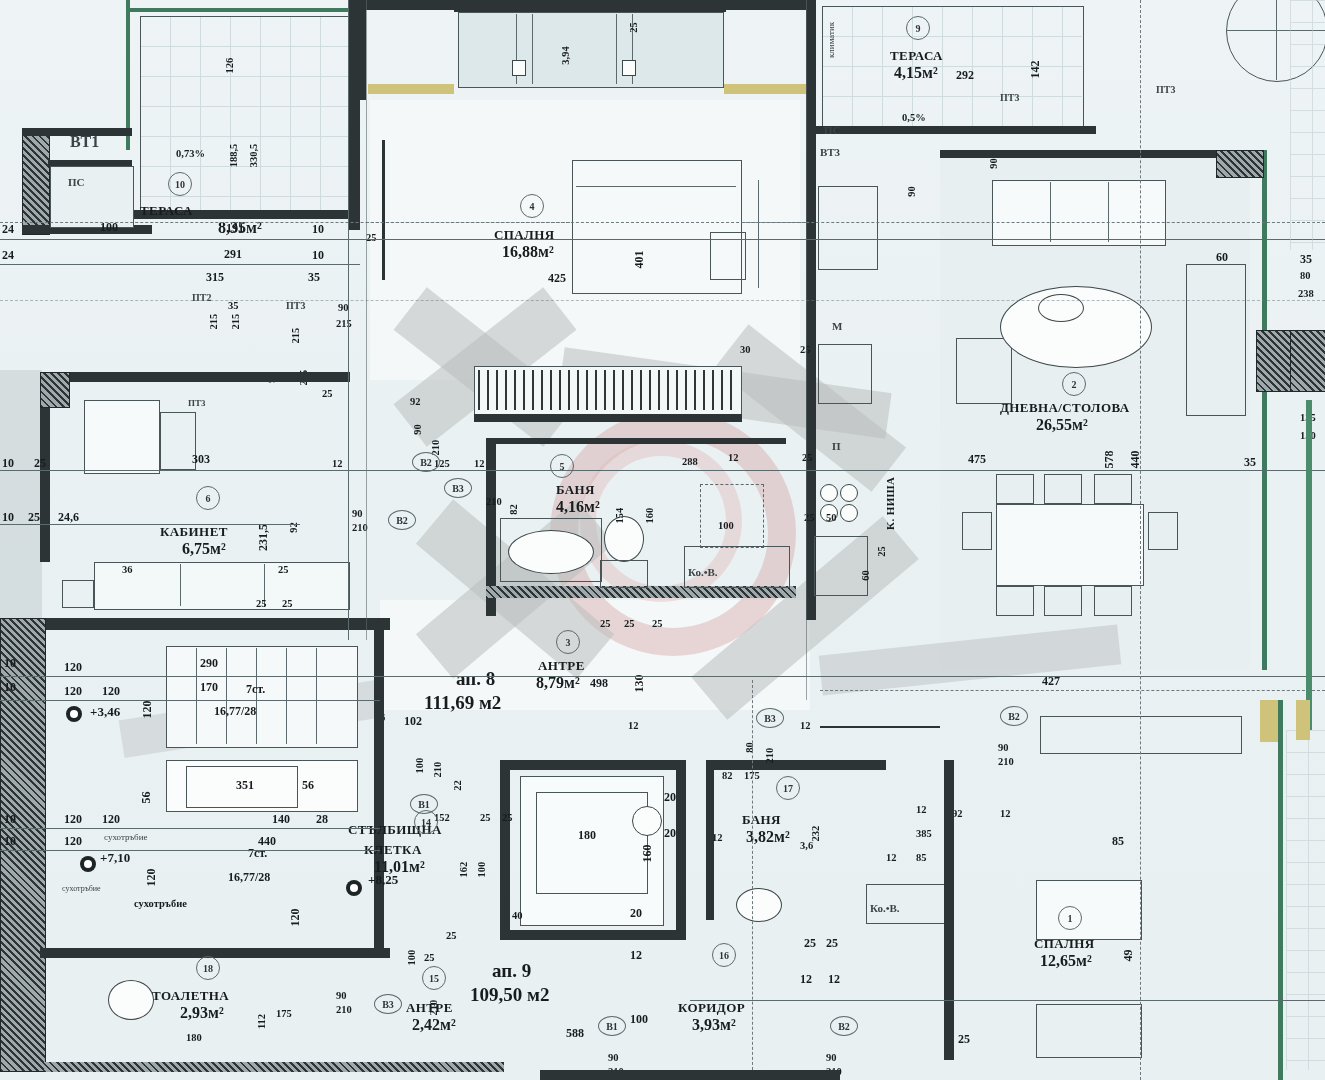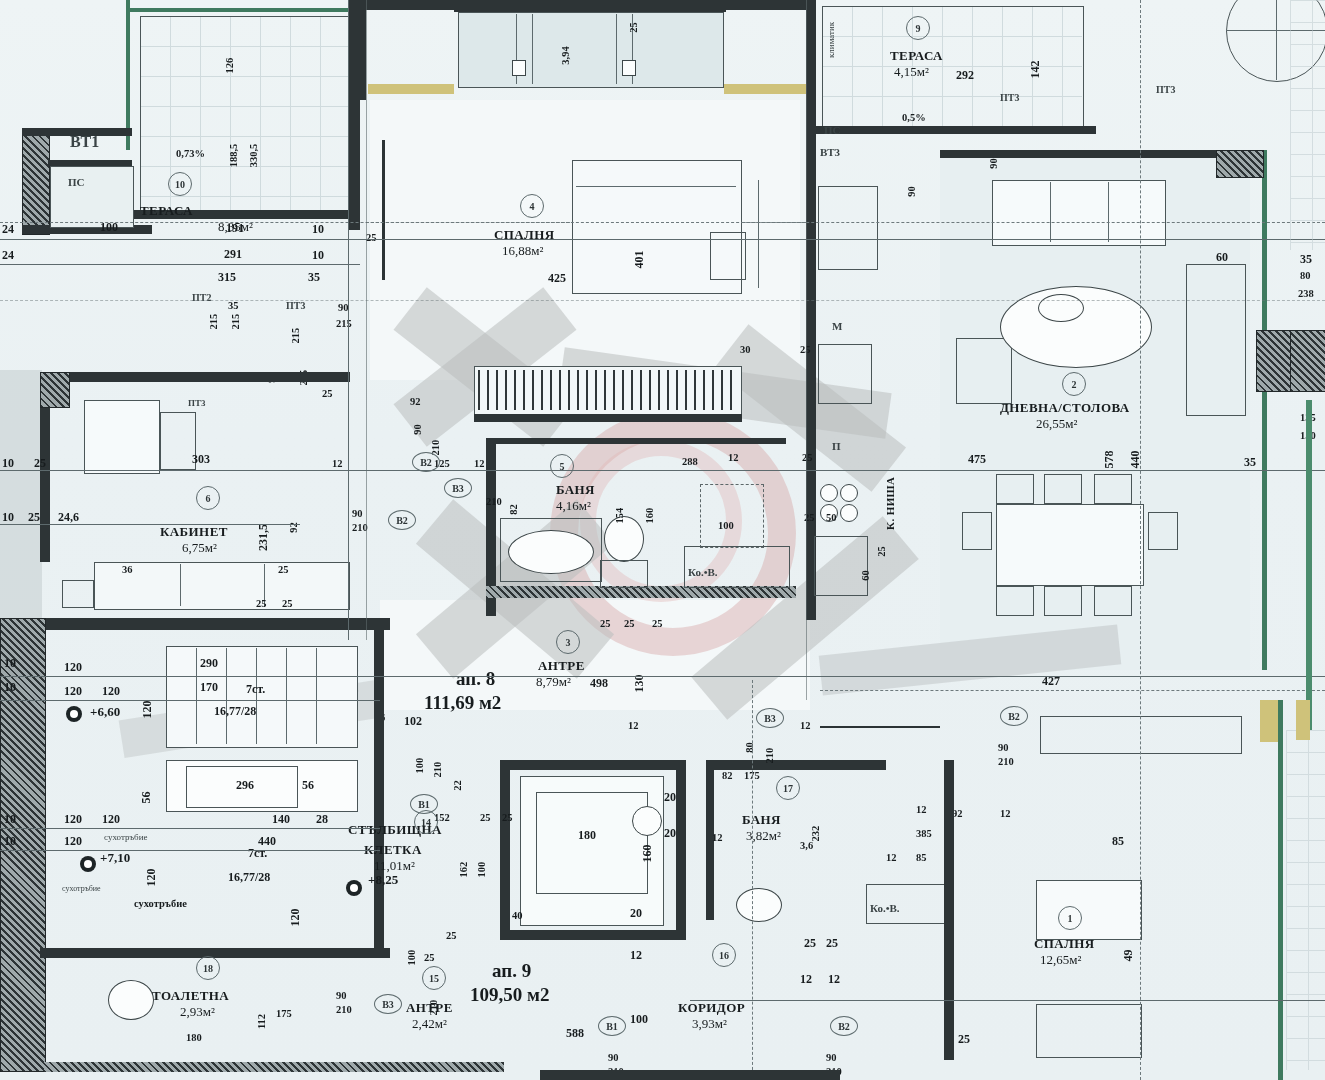--- a/index.html
+++ b/index.html
@@ -40,21 +40,21 @@
   .tileS{position:absolute;
     background-image:
       linear-gradient(#bcc9cd 1px, transparent 1px),
       linear-gradient(90deg,#bcc9cd 1px, transparent 1px);
     background-size:22px 22px;opacity:.5;}
 
   
   .t{position:absolute;color:#171c1e;white-space:nowrap;
      font-family:"Liberation Serif", serif;}
   .room{font-weight:bold;font-size:13px;letter-spacing:.4px;}
-  .area{font-weight:normal;font-size:13px;}
+  .area{font-weight:bold;font-size:16px;}
   .apt{font-weight:bold;font-size:19px;font-family:"Liberation Serif",serif;}
   .dim{font-weight:bold;font-size:12px;font-family:"Liberation Serif",serif;}
   .dimS{font-weight:bold;font-size:10.5px;font-family:"Liberation Serif",serif;}
   .tiny{font-size:9px;color:#3a4345;}
   .lvl{font-weight:bold;font-size:13px;}
   .circ{position:absolute;width:22px;height:22px;border:1px solid #5d6a6d;
         border-radius:50%;color:#2c3335;font-size:10px;font-weight:bold;
         display:flex;align-items:center;justify-content:center;
         font-family:"Liberation Serif",serif;background:transparent;}
   .ell{position:absolute;width:26px;height:18px;border:1px solid #5d6a6d;
@@ -122,21 +122,21 @@
   <div class="t area" style="left:186px;top:219px;margin-left:32px;">8,35м²</div>
   <div class="circ" style="left:168px;top:172px;">10</div>
 
   <div class="t dimS" style="left:222px;top:60px;transform:rotate(-90deg);">126</div>
   <div class="t dimS" style="left:176px;top:148px;">0,73%</div>
   <div class="t dimS" style="left:222px;top:150px;transform:rotate(-90deg);">188,5</div>
   <div class="t dimS" style="left:242px;top:150px;transform:rotate(-90deg);">330,5</div>
   <div class="t dim" style="left:100px;top:220px;">100</div>
   <div class="t dim" style="left:226px;top:221px;">191</div>
   <div class="t dim" style="left:224px;top:247px;">291</div>
-  <div class="t dim" style="left:218px;top:270px;">315</div>
+  <div class="t dim" style="left:206px;top:270px;">315</div>
   <div class="t dim" style="left:2px;top:222px;">24</div>
   <div class="t dim" style="left:2px;top:248px;">24</div>
   <div class="t dim" style="left:312px;top:222px;">10</div>
   <div class="t dim" style="left:312px;top:248px;">10</div>
   <div class="t dim" style="left:308px;top:270px;">35</div>
 
   <div class="t tiny" style="left:70px;top:133px;font-weight:bold;font-size:16px;">ВТ1</div>
   <div class="t tiny" style="left:68px;top:176px;font-weight:bold;font-size:11px;">ПС</div>
   <div class="t tiny" style="left:192px;top:292px;font-weight:bold;font-size:10px;">ПТ2</div>
   <div class="t tiny" style="left:286px;top:300px;font-weight:bold;font-size:10px;">ПТ3</div>
@@ -350,38 +350,38 @@
   <div class="boxO" style="left:166px;top:646px;width:190px;height:100px;background:#f5f9fa;"></div>
   <div class="lineV" style="left:196px;top:648px;height:96px;"></div>
   <div class="lineV" style="left:226px;top:648px;height:96px;"></div>
   <div class="lineV" style="left:256px;top:648px;height:96px;"></div>
   <div class="lineV" style="left:286px;top:648px;height:96px;"></div>
   <div class="lineV" style="left:316px;top:648px;height:96px;"></div>
   <div class="boxO" style="left:166px;top:760px;width:190px;height:50px;background:#fbfdfd;"></div>
   <div class="boxO" style="left:186px;top:766px;width:110px;height:40px;"></div>
 
   <div class="levelMark" style="left:66px;top:706px;"></div>
-  <div class="t lvl" style="left:90px;top:704px;">+6,60</div>
+  <div class="t lvl" style="left:90px;top:704px;">+3,46</div>
   <div class="levelMark" style="left:80px;top:856px;"></div>
   <div class="t lvl" style="left:100px;top:850px;">+7,10</div>
   <div class="levelMark" style="left:346px;top:880px;"></div>
   <div class="t lvl" style="left:368px;top:872px;">+8,25</div>
 
   <div class="t room" style="left:348px;top:822px;">СТЪЛБИЩНА</div>
   <div class="t room" style="left:364px;top:842px;">КЛЕТКА</div>
   <div class="t area" style="left:374px;top:858px;">11,01м²</div>
   <div class="circ" style="left:414px;top:810px;">14</div>
 
   <div class="t dim" style="left:214px;top:704px;">16,77/28</div>
   <div class="t dim" style="left:248px;top:846px;">7ст.</div>
   <div class="t dim" style="left:228px;top:870px;">16,77/28</div>
   <div class="t dim" style="left:246px;top:682px;">7ст.</div>
   <div class="t dim" style="left:200px;top:656px;">290</div>
   <div class="t dim" style="left:200px;top:680px;">170</div>
-  <div class="t dim" style="left:236px;top:778px;">296</div>
+  <div class="t dim" style="left:236px;top:778px;">351</div>
   <div class="t dim" style="left:302px;top:778px;">56</div>
   <div class="t dim" style="left:272px;top:812px;">140</div>
   <div class="t dim" style="left:316px;top:812px;">28</div>
   <div class="t dim" style="left:258px;top:834px;">440</div>
   <div class="t dim" style="left:138px;top:702px;transform:rotate(-90deg);">120</div>
   <div class="t dim" style="left:142px;top:870px;transform:rotate(-90deg);">120</div>
   <div class="t dim" style="left:286px;top:910px;transform:rotate(-90deg);">120</div>
   <div class="t dim" style="left:140px;top:790px;transform:rotate(-90deg);">56</div>
   <div class="t dim" style="left:64px;top:660px;">120</div>
   <div class="t dim" style="left:64px;top:684px;">120</div>

